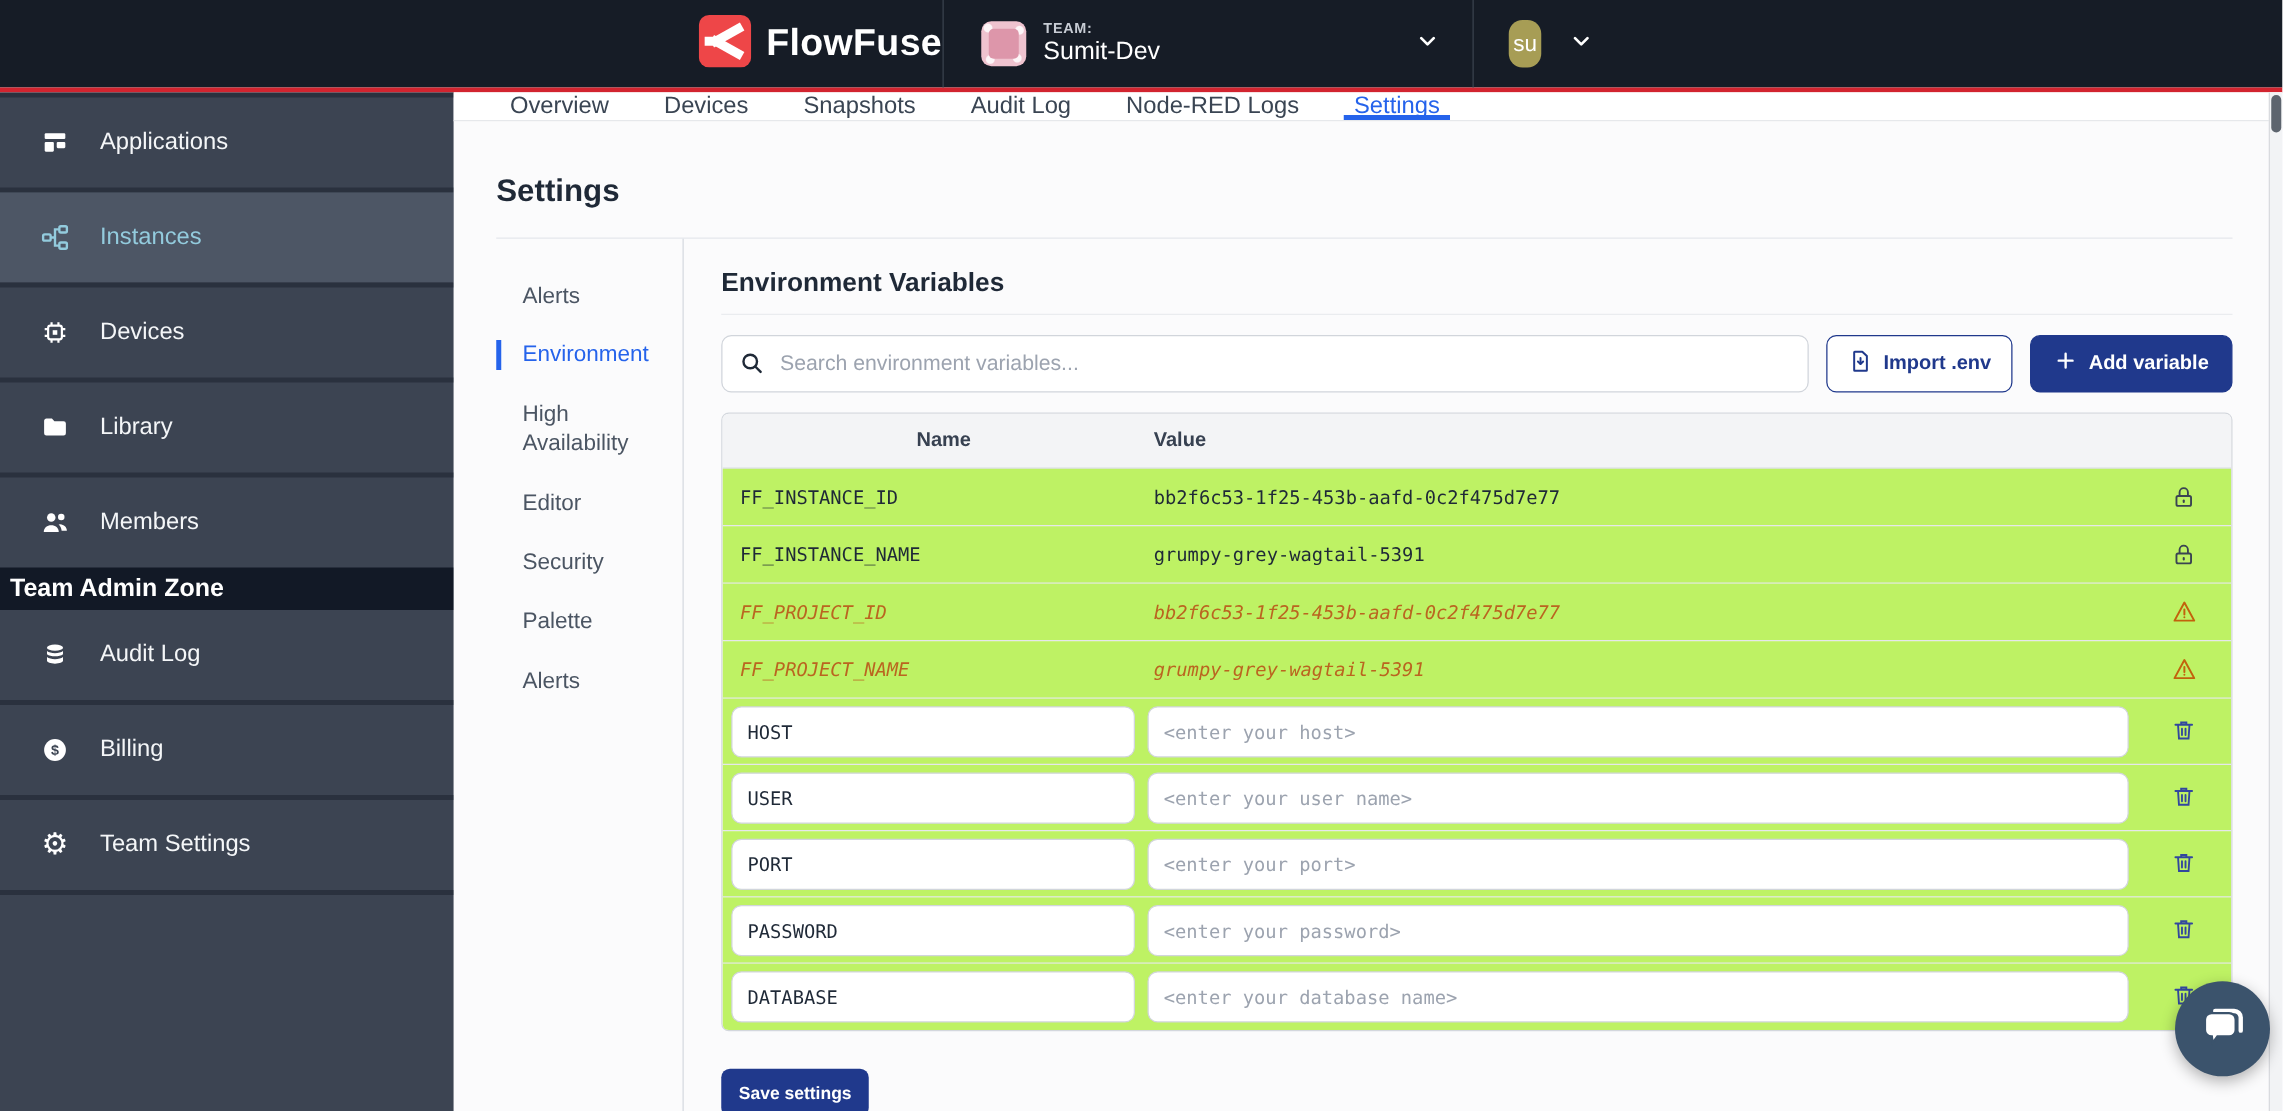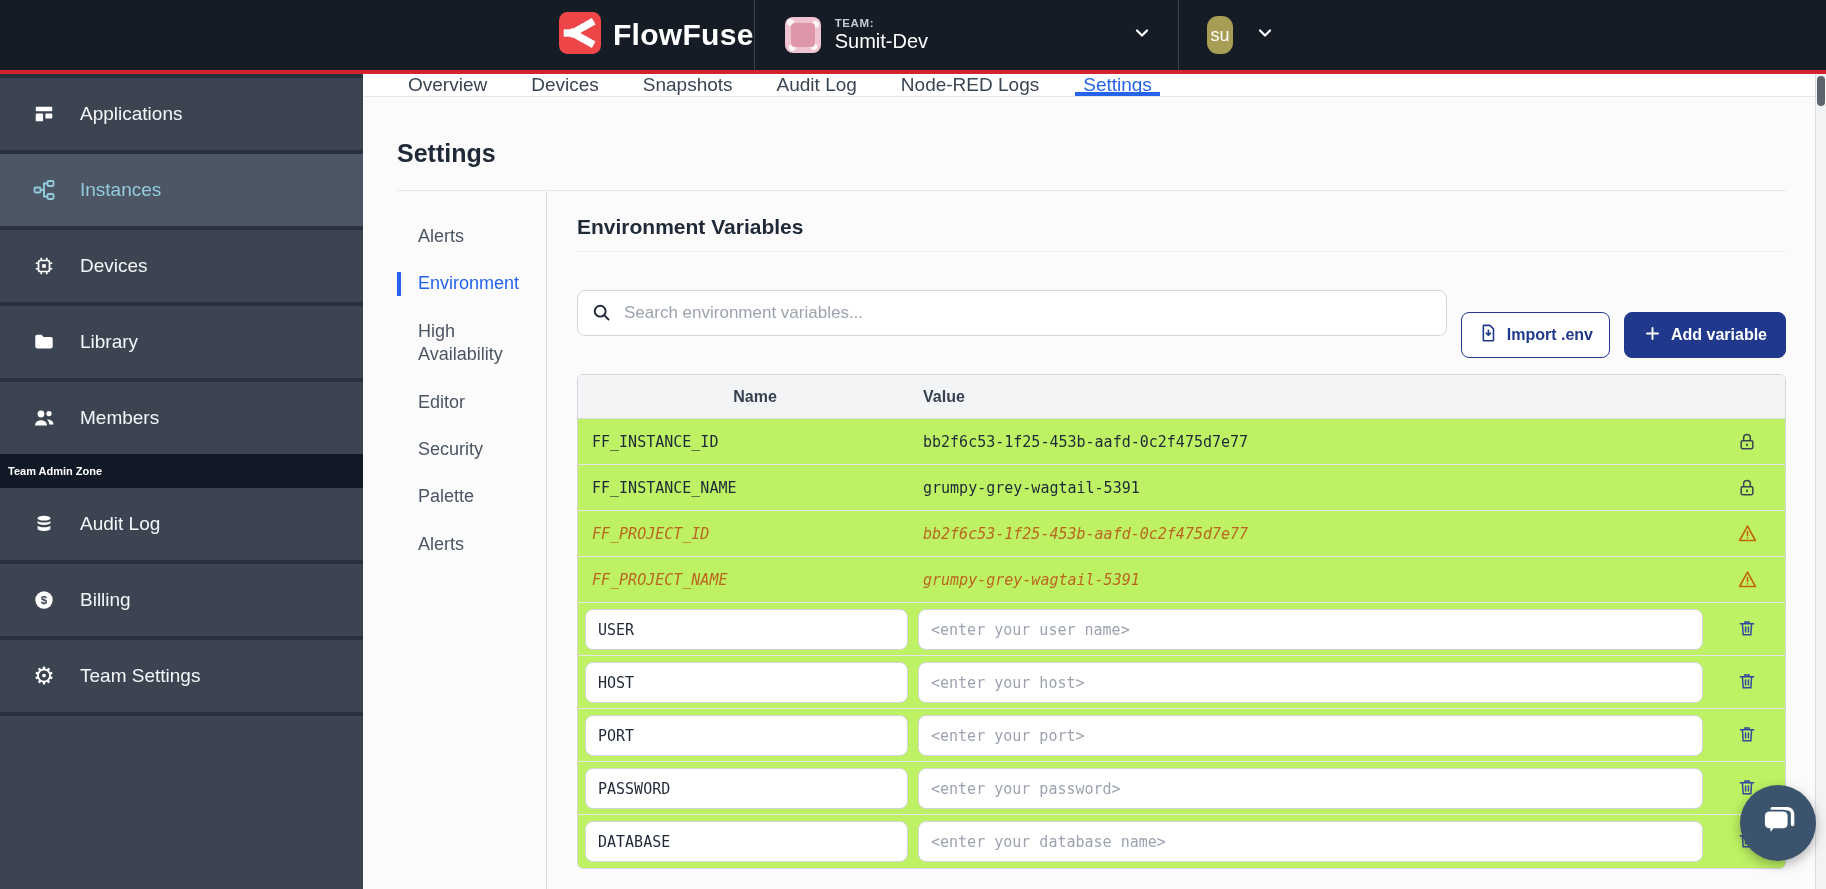--- a/index.html
+++ b/index.html
@@ -35,21 +35,21 @@
   .shell { display:flex; height:815px; }
 
   
   .sidebar { flex:0 0 363px; background:#3C4452; color:#F4F6F8; overflow:hidden; }
   .side-sep { height:4px; background:#2A313E; }
   .side-item { height:72px; display:flex; align-items:center; gap:24px; padding-left:32px; font-size:19px; cursor:pointer; }
   .side-item .sicon { width:24px; height:24px; flex:0 0 auto; display:flex; align-items:center; justify-content:center; color:#FFFFFF; }
   .side-item.selected { background:#4D5665; color:var(--c-sidebar_selected_text,#93CBDD); }
   .side-item.selected .sicon { color:var(--c-sidebar_selected_text,#93CBDD); }
   .admin-strip { height:34px; background:#121926; display:flex; align-items:center; padding-left:8px;
-      font-size:11px; font-weight:700; color:#FFFFFF; }
+      font-size:20px; font-weight:700; color:#FFFFFF; }
   .gear-glyph { font-size:24px; line-height:1; }
 
   
   .main { flex:1; display:flex; flex-direction:column; background:#FBFBFC; }
   .tabbar { height:46px; background:#FFFFFF; border-bottom:1px solid #E6E8EB; display:flex; align-items:stretch; gap:44px; padding-left:45px; }
   .tab { display:flex; align-items:center; font-size:19px; color:#3A4553; position:relative; cursor:pointer; }
   .tab.active { color:var(--c-active_blue,#2563EB); }
   .tab.active::after { content:""; position:absolute; left:-8px; right:-8px; bottom:0; height:4px; background:var(--c-active_blue,#2563EB); }
 
   .content { padding:42px 40px 0 34px; flex:1; }
@@ -64,21 +64,21 @@
   .env { flex:1; padding:24px 0 0 30px; }
   .env-title { font-size:21px; font-weight:700; color:#1F2937; }
   .env-divider { border:none; border-top:1px solid #EAECEF; margin-top:12px; }
 
   .toolbar { display:flex; align-items:center; margin-top:16px; }
   .search-wrap { flex:1; position:relative; }
   .search-wrap .mag { position:absolute; left:14px; top:12px; }
   .search-input { width:100%; height:46px; border:1px solid #D1D5DB; border-radius:8px; background:#fff;
       padding:0 14px 0 46px; font-size:17px; color:#111827; font-family:"Liberation Sans",sans-serif; }
   .search-input::placeholder { color:#9CA3AF; }
-  .btn { height:46px; border-radius:8px; display:flex; align-items:center; gap:9px; font-weight:700; font-size:16px; cursor:pointer; font-family:"Liberation Sans",sans-serif;margin-top:44px; }
+  .btn { height:46px; border-radius:8px; display:flex; align-items:center; gap:9px; font-weight:700; font-size:16px; cursor:pointer; font-family:"Liberation Sans",sans-serif; }
   .btn-outline { margin-left:14px; padding:0 16px; background:#FFFFFF; border:1.5px solid var(--c-navy,#20398C); color:var(--c-navy,#20398C); }
   .btn-solid { margin-left:14px; padding:0 18px; background:var(--c-navy,#20398C); border:1px solid var(--c-navy,#20398C); color:#FFFFFF; }
 
   
   .env-table { margin-top:16px; background:#FFFFFF; border:1px solid #D3D7DD; border-radius:6px; overflow:hidden; }
   .thead { display:grid; grid-template-columns:340px 1fr 76px; background:#F3F4F6; height:44px; align-items:center;
       border-bottom:1px solid #D8DCE1; font-size:16px; font-weight:600; color:#374151; }
   .thead .hname { padding-left:14px;text-align:center; }
   .thead .hvalue { padding-left:5px; }
   .trow { display:grid; grid-template-columns:340px 1fr 76px; align-items:center; border-bottom:1px solid #E5E7EB; background:#bef264; }
@@ -340,34 +340,34 @@
                   <div class="value mono">grumpy-grey-wagtail-5391</div>
                   <div class="iconcell">
                     <svg width="21" height="21" viewBox="0 0 24 24" fill="none" stroke="#C2620C" stroke-width="1.8" stroke-linejoin="round">
                       <path d="M12 3.5 21 20H3z"></path>
                       <path d="M12 9.8v4.6" stroke-linecap="round"></path>
                       <circle cx="12" cy="17" r=".9" fill="#C2620C" stroke="none"></circle>
                     </svg>
                   </div>
                 </div>
                 <div class="trow ed">
-                  <div class="name-cell"><input class="cell-input" type="text" value="USER" style=""></div>
-                  <div class="value-cell"><input class="cell-input" type="text" placeholder="&lt;enter your user name&gt;" style=""></div>
+                  <div class="name-cell"><input class="cell-input" type="text" value="HOST" style=""></div>
+                  <div class="value-cell"><input class="cell-input" type="text" placeholder="&lt;enter your host&gt;" style=""></div>
                   <div class="iconcell">
                     <button class="icon-btn">
                       <span><svg width="20" height="20" viewBox="0 0 24 24" fill="none" stroke="#32479E" stroke-width="1.8" stroke-linecap="round">
                           <path d="M4 7h16M9.5 7V4.8h5V7M6.5 7l.9 13.2h9.2L17.5 7"></path>
                           <path d="M10.3 10.8v6M13.7 10.8v6"></path>
                         </svg></span>
                     </button>
                   </div>
                 </div>
                 <div class="trow ed">
-                  <div class="name-cell"><input class="cell-input" type="text" value="HOST" style=""></div>
-                  <div class="value-cell"><input class="cell-input" type="text" placeholder="&lt;enter your host&gt;" style=""></div>
+                  <div class="name-cell"><input class="cell-input" type="text" value="USER" style=""></div>
+                  <div class="value-cell"><input class="cell-input" type="text" placeholder="&lt;enter your user name&gt;" style=""></div>
                   <div class="iconcell">
                     <button class="icon-btn">
                       <span><svg width="20" height="20" viewBox="0 0 24 24" fill="none" stroke="#32479E" stroke-width="1.8" stroke-linecap="round">
                           <path d="M4 7h16M9.5 7V4.8h5V7M6.5 7l.9 13.2h9.2L17.5 7"></path>
                           <path d="M10.3 10.8v6M13.7 10.8v6"></path>
                         </svg></span>
                     </button>
                   </div>
                 </div>
                 <div class="trow ed">

